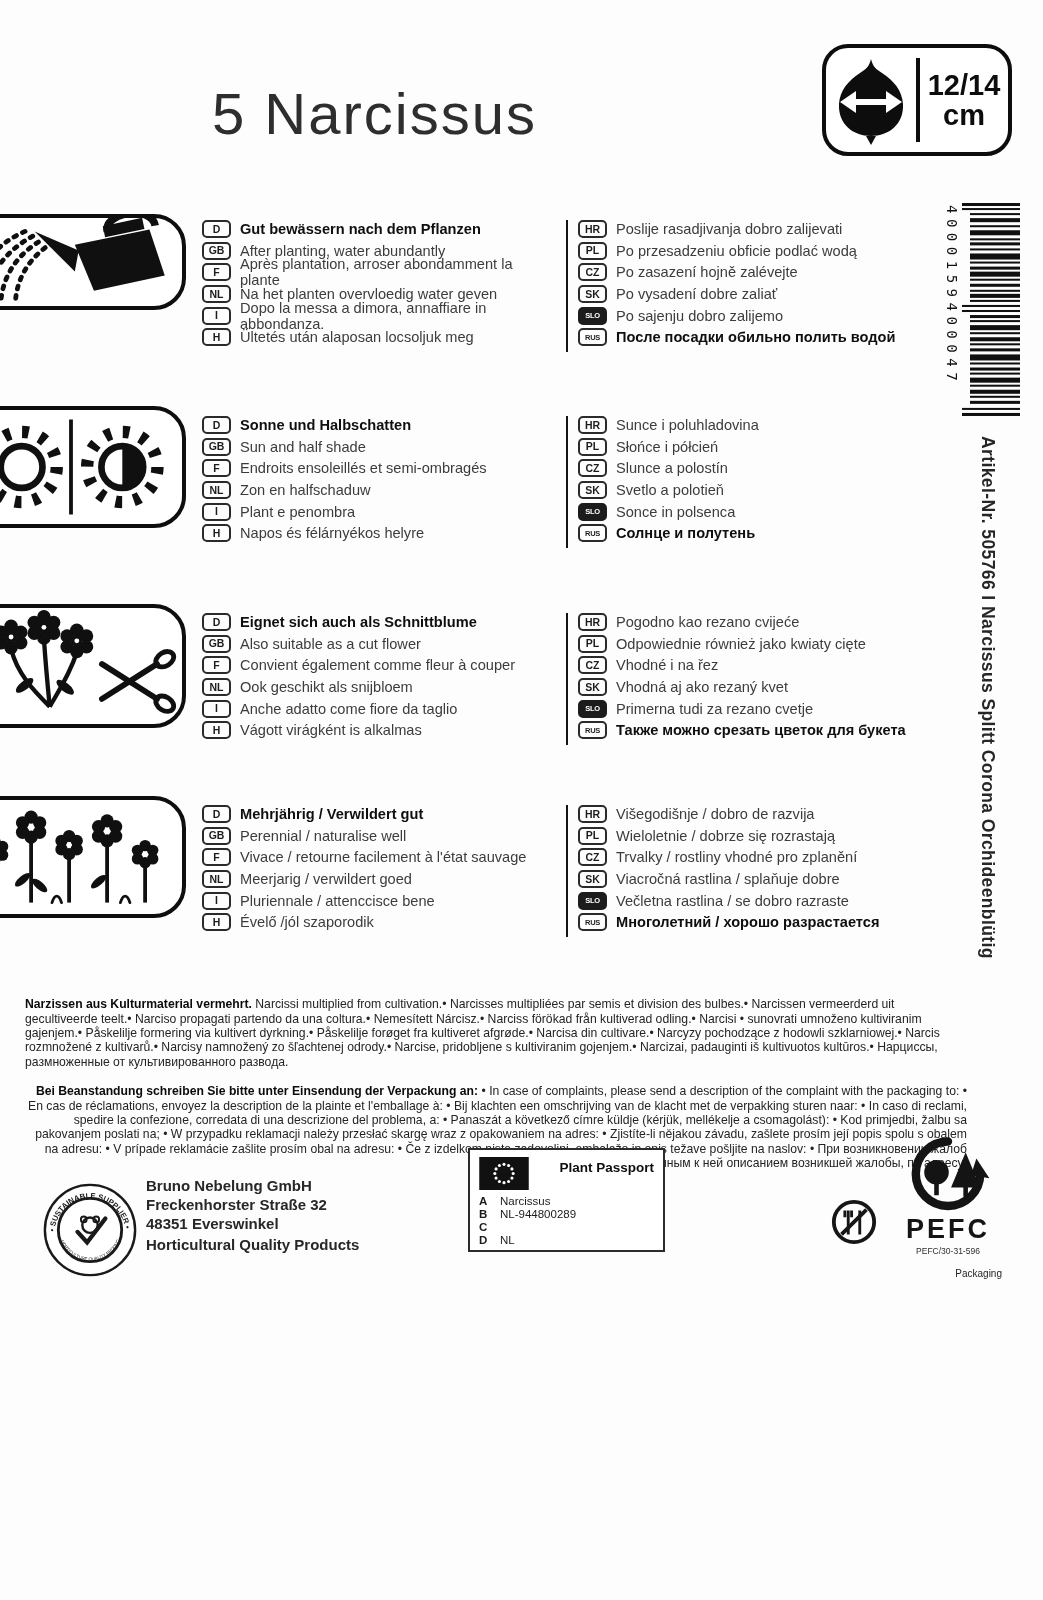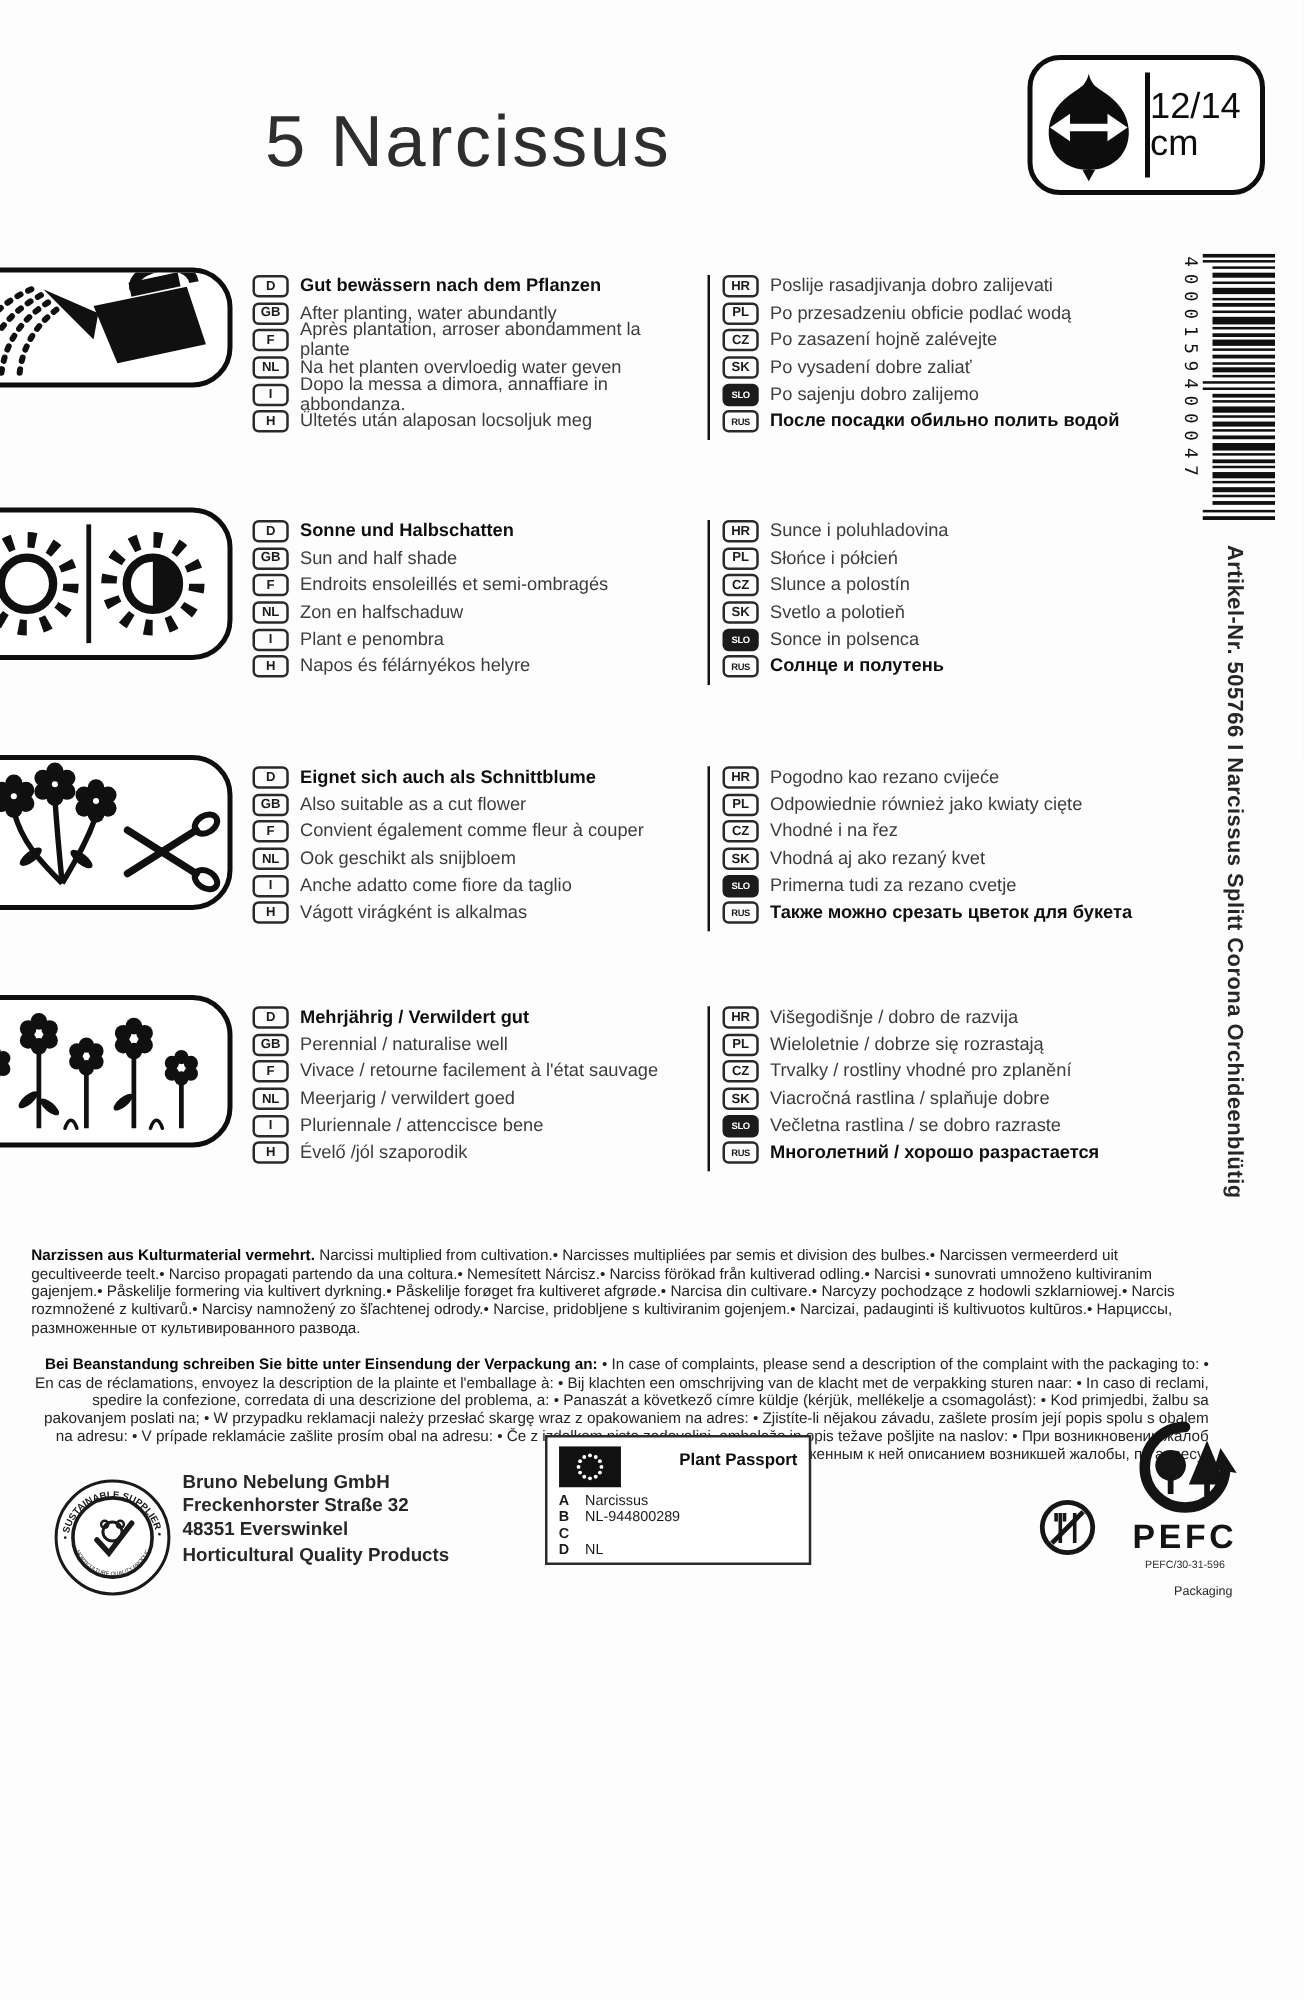--- a/index.html
+++ b/index.html
@@ -5,21 +5,21 @@
   html,body{margin:0;padding:0;background:#e9e9e9;}
   .page{position:relative;width:1043px;height:1600px;background:#fdfdfd;overflow:hidden;
         font-family:"Liberation Sans",sans-serif;color:#222;margin:0 auto;padding-left:32px;}
   .title{position:absolute;left:212px;top:80px;font-size:58px;font-weight:300;
          color:#2e2e2e;letter-spacing:2px;}
   
   .size-badge{position:absolute;left:822px;top:44px;width:190px;height:112px;
         border:4px solid #0d0d0d;border-radius:26px;box-sizing:border-box;
         display:flex;align-items:center;background:#fff;}
   .size-badge .divider{width:4px;height:84px;background:#0d0d0d;flex:none;}
-  .size-text{flex:1;text-align:left;font-weight:400;font-size:29px;line-height:1.05;color:#0d0d0d;}
+  .size-text{flex:1;text-align:center;font-weight:700;font-size:29px;line-height:1.05;color:#0d0d0d;}
   
   .barcode{position:absolute;left:936px;top:203px;width:215px;height:84px;
         transform:rotate(90deg) translateY(-84px);transform-origin:top left;
         display:flex;flex-direction:column;}
   .barcode .digits{font-family:"DejaVu Sans Mono",monospace;font-size:14px;color:#111;
         letter-spacing:5.5px;padding-left:2px;margin-top:2px;}
   
   .side-text{position:absolute;left:972px;top:436px;width:600px;height:26px;
         transform:rotate(90deg) translateY(-26px);transform-origin:top left;
         font-size:17.5px;font-weight:700;color:#262626;white-space:nowrap;letter-spacing:.4px;}
@@ -42,33 +42,33 @@
   
   .para{position:absolute;left:25px;width:942px;font-size:12.2px;line-height:1.18;color:#242424;}
   .para b{color:#0b0b0b;}
   .p1{top:985px;}
   .p2{top:1072px;text-align:right;}
   
   .sustainable{position:absolute;left:42px;top:1182px;}
   .address{position:absolute;left:146px;top:1176px;font-size:15px;font-weight:700;
         color:#272727;line-height:1.28;}
   .tagline{position:absolute;left:146px;top:1236px;font-size:15px;font-weight:700;color:#272727;}
-  .passport{position:absolute;left:436px;top:1148px;width:213px;height:104px;
+  .passport{position:absolute;left:468px;top:1148px;width:197px;height:104px;
         border:2px solid #2b2b2b;box-sizing:border-box;padding:7px 9px 5px;background:#fff;}
   .pp-head{display:flex;justify-content:space-between;align-items:flex-start;}
   .pp-title{font-weight:700;font-size:13.5px;color:#0f0f0f;margin-top:3px;}
   .pp-rows{margin-top:5px;}
   .pp-row{display:flex;gap:12px;font-size:11.5px;line-height:1.14;color:#1b1b1b;}
   .pp-letter{font-weight:700;width:9px;flex:none;}
   .no-food{position:absolute;left:830px;top:1198px;}
   .pefc{position:absolute;left:886px;top:1132px;width:124px;display:flex;
         flex-direction:column;align-items:center;}
   .pefc-name{font-weight:700;font-size:27px;letter-spacing:3px;color:#141414;line-height:1;margin-top:2px;}
   .pefc-code{font-size:8.5px;color:#2e2e2e;margin-top:3px;}
-  .pefc-pack{font-size:10px;color:#1f1f1f;margin-top:12px;align-self:flex-end;margin-right:24px;}
+  .pefc-pack{font-size:10px;color:#1f1f1f;margin-top:12px;align-self:flex-end;margin-right:8px;}
 </style>
 </head>
 <body>
 
 <div class="page">
 
   <div class="title">5 Narcissus</div>
 
   <div class="size-badge">
     <svg width="90" height="96" viewBox="0 0 90 96">

